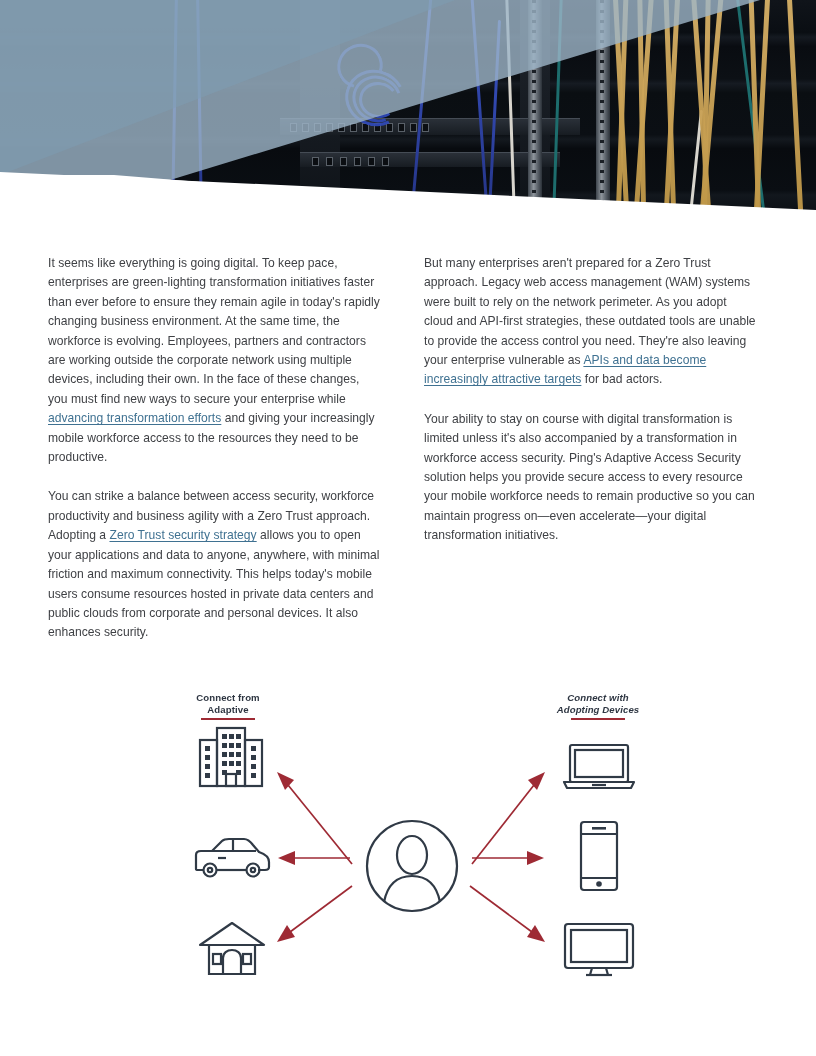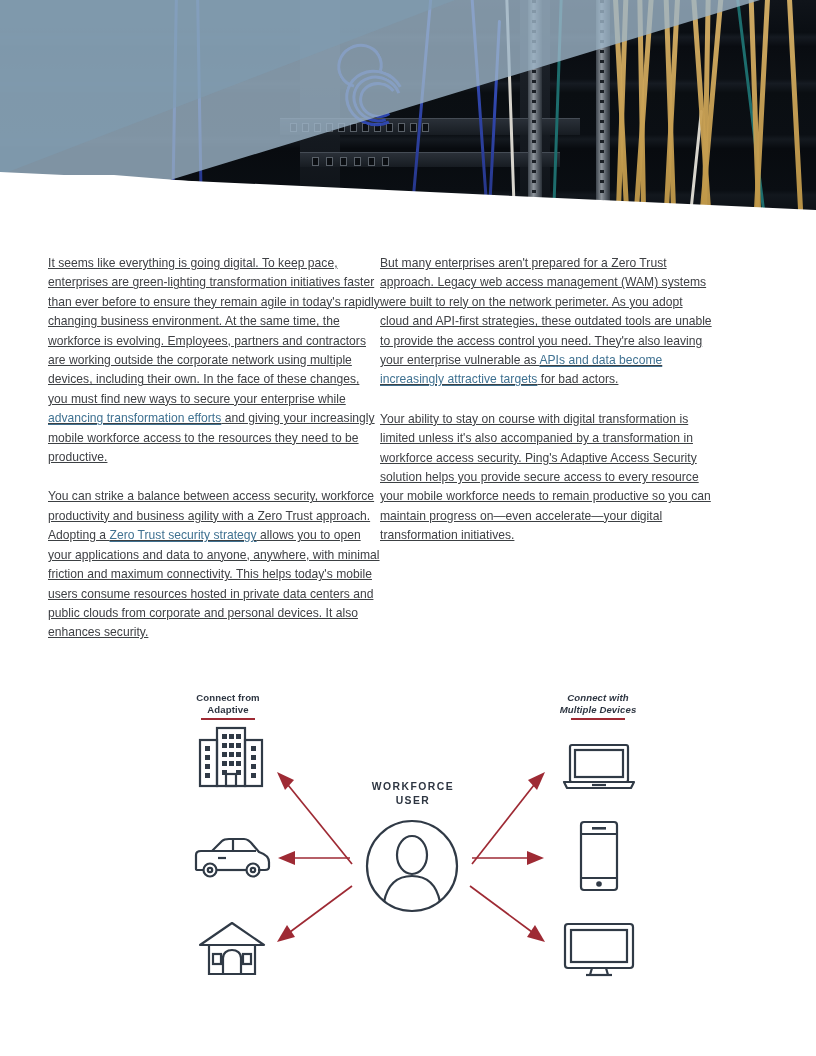--- a/index.html
+++ b/index.html
@@ -147,21 +147,21 @@
   
   .content {
     position: absolute;
     left: 0; top: 232px;
     width: 816px;
   }
   .columns {
     position: relative;
     padding: 22px 48px 0 48px;
     display: flex;
-    text-decoration: underline;
+    gap: 44px;
   }
   .col {
     width: 332px;
   }
   p.body {
     margin: 0 0 20px 0;
     font-size: 12.1px;
     line-height: 19.4px;
     color: #3f4145;
     letter-spacing: .002em;
@@ -307,28 +307,24 @@
 <div class="diagram">
 
   <div class="diag-label" style="left:168px;top:24px;width:120px;">
     <span>Connect from</span><br>
     <span>Adaptive</span>
     <span class="rule"></span>
   </div>
 
   <div class="diag-label" style="left:538px;top:24px;width:120px;font-style:italic;">
     <span>Connect with</span><br>
-    <span>Multiple Devices</span>
+    <span>Adopting Devices</span>
     <span class="rule"></span>
   </div>
 
-  <div class="center-label">
-    <span>WORKFORCE</span><br>
-    <span>USER</span>
-  </div>
 
   <div class="node" style="left:364px;top:150px;">
     <svg width="96" height="96" viewBox="0 0 96 96">
       <circle cx="48" cy="48" r="45" class="stroke-dark"></circle>
       <ellipse cx="48" cy="37" rx="15" ry="19" class="stroke-dark"></ellipse>
       <path d="M20 84 C24 64, 36 58, 48 58 C60 58, 72 64, 76 84" class="stroke-dark"></path>
     </svg>
   </div>
 
   <svg class="node" style="left:0;top:0;" width="816" height="340">

